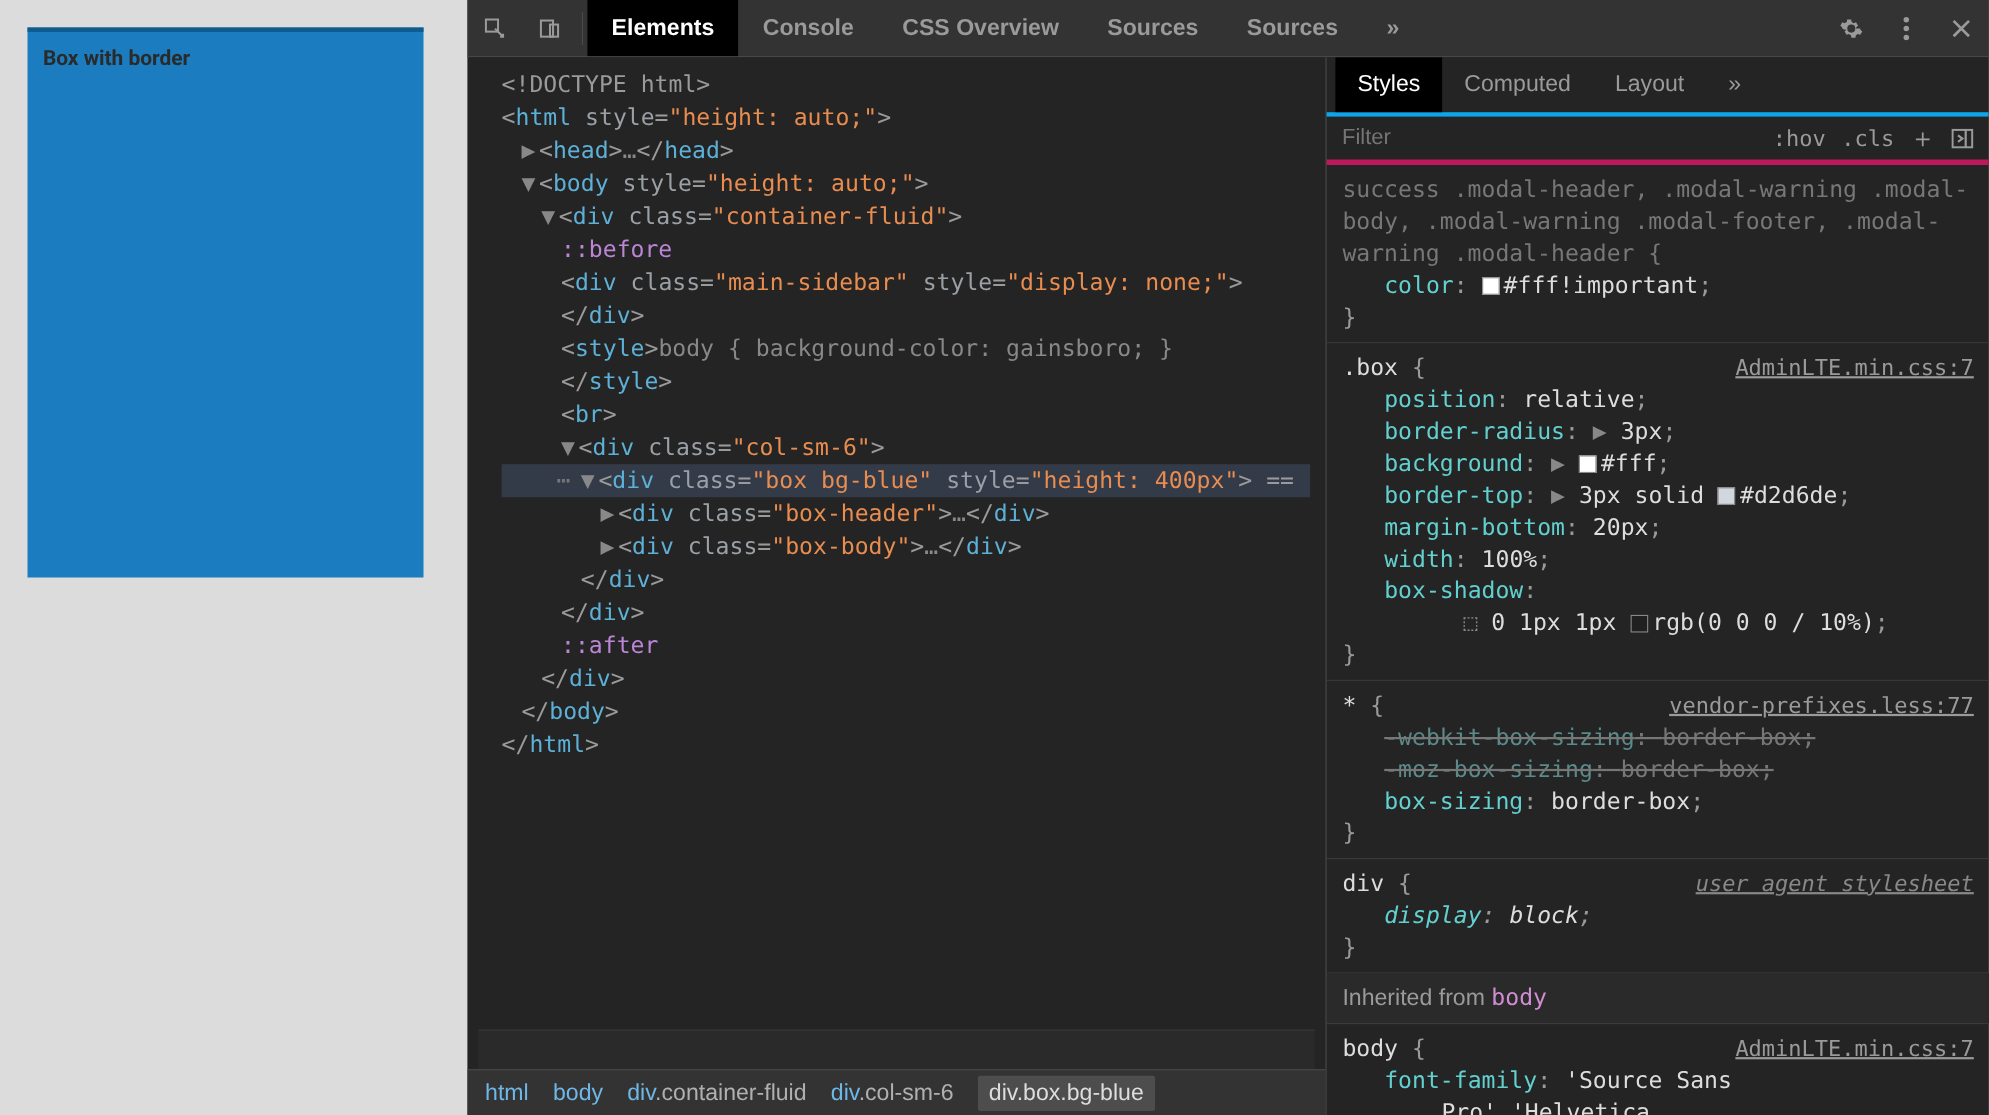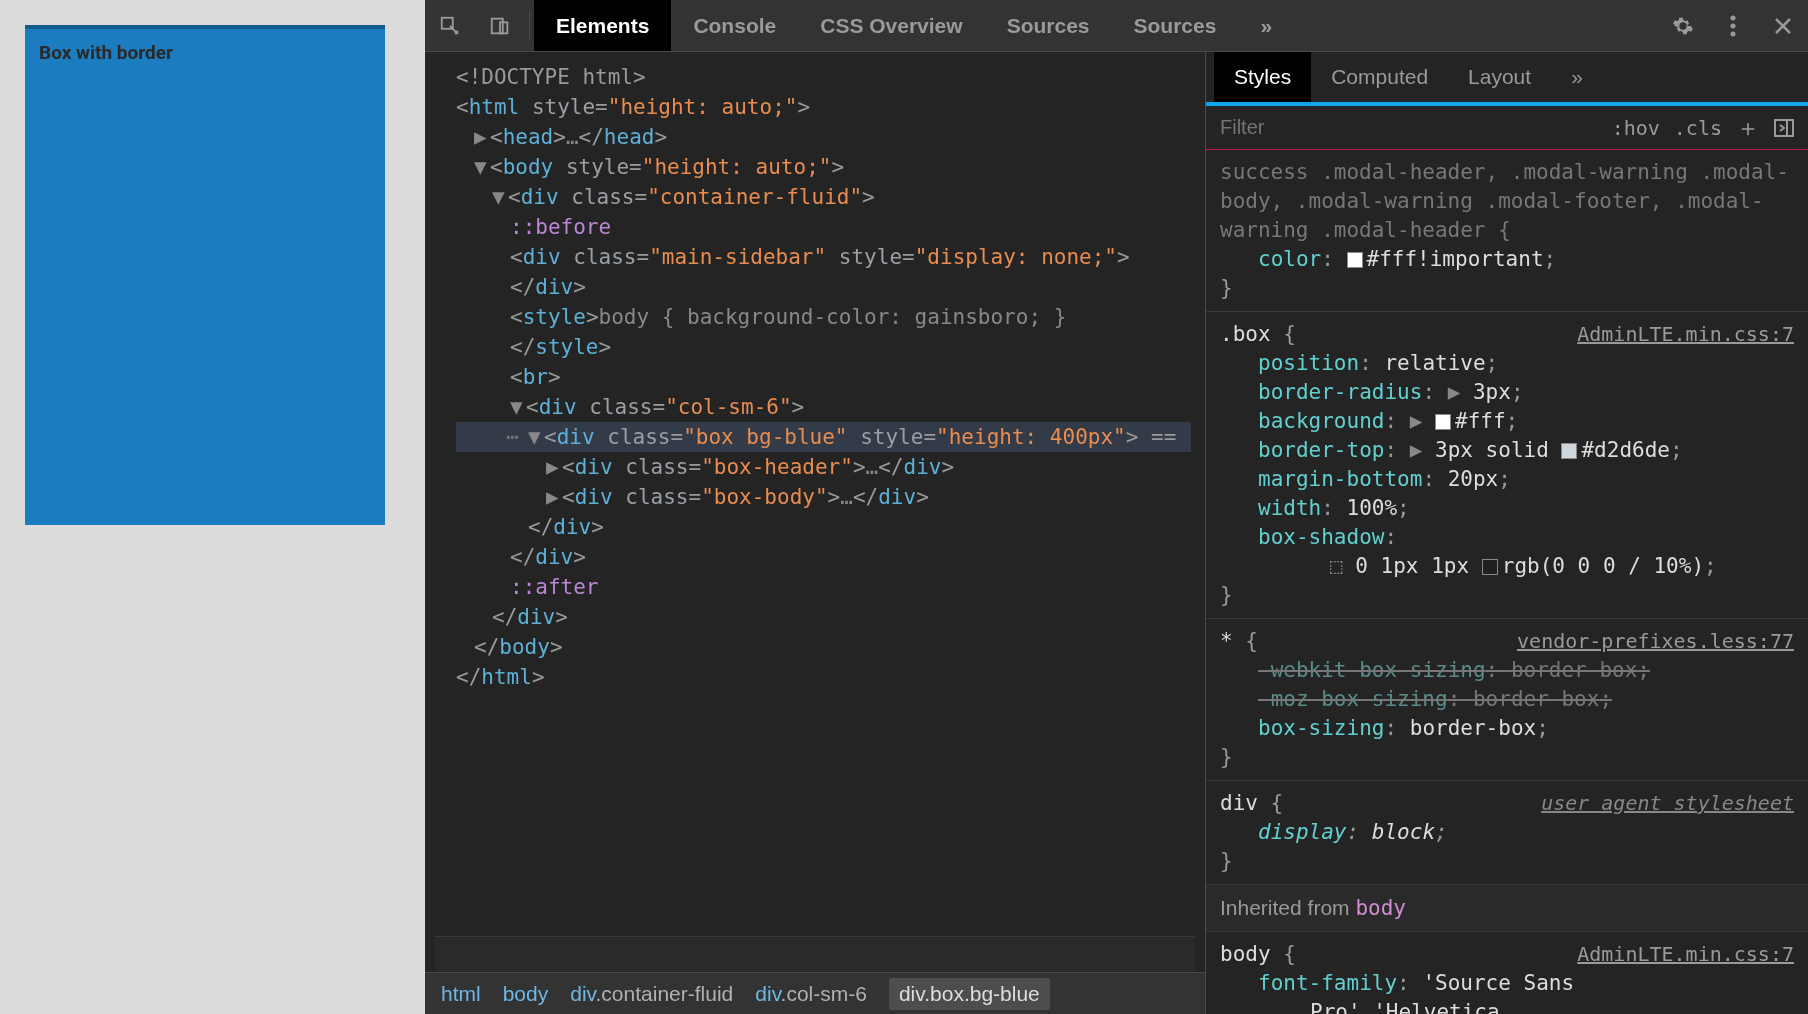--- a/index.html
+++ b/index.html
@@ -174,21 +174,21 @@
 .styles-tab.active {
   background: #000;
   color: #fff;
 }
 .styles-filter {
   height: 44px;
   display: flex;
   align-items: center;
   padding: 0 14px;
   gap: 14px;
-  border-bottom: 1px solid #be185d;
+  border-bottom: 5px solid #be185d;
   font-size: 20px;
   font-family: -apple-system, sans-serif;
   color: #9a9a9a;
 }
 .styles-filter input {
   flex: 1;
   background: transparent;
   border: none;
   color: #ddd;
   font-size: 20px;

